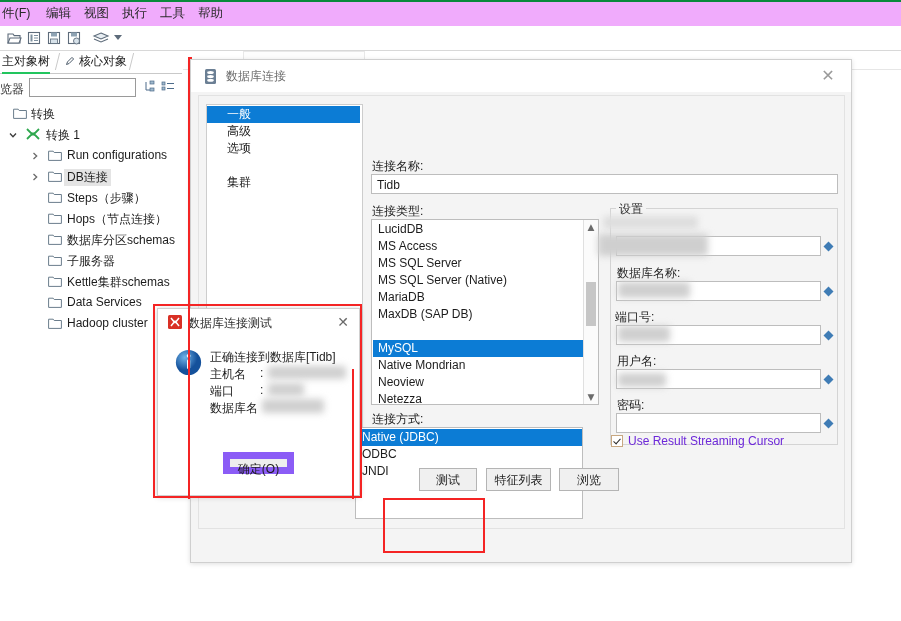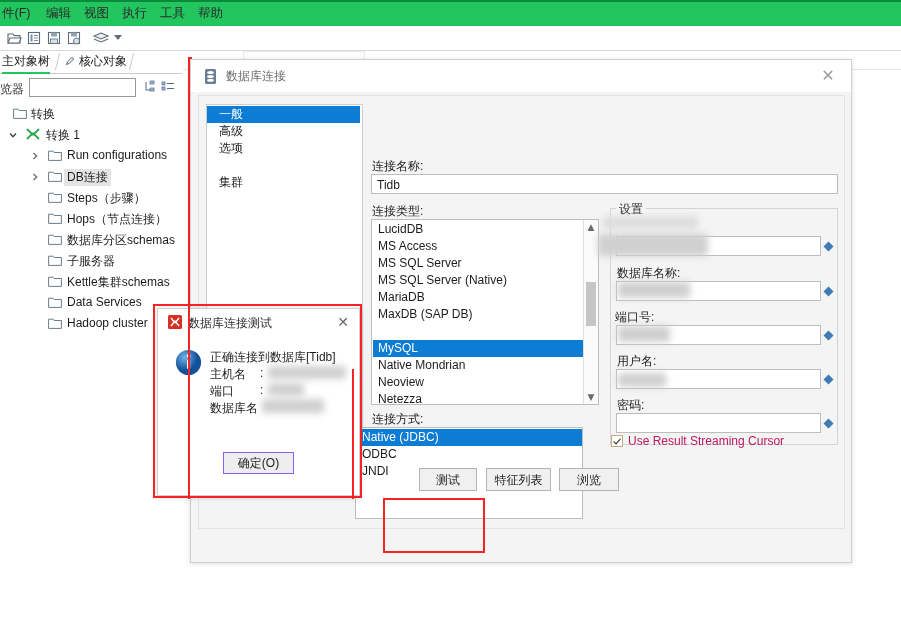--- a/index.html
+++ b/index.html
@@ -9,21 +9,21 @@
     font-family:"Liberation Sans","DejaVu Sans",sans-serif;
     font-size:12px;color:#1a1a1a;
     -webkit-font-smoothing:antialiased;
   }
   .app{position:relative;width:901px;height:621px;}
 
   
   .topline{position:absolute;left:0;top:0;width:901px;height:2px;background:#0a8a3c;}
 
   
-  .menubar{position:absolute;left:0;top:2px;width:901px;height:24px;background:#22c55e;}
+  .menubar{position:absolute;left:0;top:2px;width:901px;height:24px;background:#f0abfc;}
   .menubar .mi{position:absolute;top:3px;font-size:12.5px;color:#2b2b2b;white-space:nowrap;}
 
   
   .toolbar{position:absolute;left:0;top:26px;width:901px;height:24px;background:#ffffff;border-bottom:1px solid #d8d8d8;}
   .tbicon{position:absolute;top:4px;width:16px;height:16px;}
   .tbicon svg{display:block;}
   .tbcaret{position:absolute;top:9px;width:0;height:0;border-left:4px solid transparent;border-right:4px solid transparent;border-top:5px solid #5d6b7a;}
 
   
   .leftpanel{position:absolute;left:0;top:51px;width:182px;height:570px;background:#ffffff;}
@@ -57,21 +57,21 @@
   .dlg{position:absolute;left:190px;top:59px;width:660px;height:502px;background:#f4f4f4;border:1px solid #cfcfcf;box-shadow:0 1px 5px rgba(0,0,0,0.13);}
   .dlg .titlebar{position:absolute;left:0;top:0;width:660px;height:32px;background:#ffffff;}
   .dlg .ticon{position:absolute;left:12px;top:8px;width:15px;height:17px;}
   .dlg .ttitle{position:absolute;left:35px;top:8px;font-size:12px;color:#6c6c6c;}
   .dlg .tclose{position:absolute;right:10px;top:5px;width:26px;height:22px;color:#9a9a9a;font-size:16px;text-align:center;line-height:22px;font-family:"DejaVu Sans",sans-serif;}
   .dlgbody{position:absolute;left:0;top:32px;width:660px;height:470px;background:#f4f4f4;}
   .dlginner{position:absolute;left:7px;top:3px;width:645px;height:432px;background:#f4f4f4;border:1px solid #e2e2e2;}
 
   
   .navlist{position:absolute;left:7px;top:8px;width:155px;height:390px;background:#ffffff;border:1px solid #cdcdcd;}
-  .navitem{position:absolute;left:0;width:153px;height:17px;line-height:17px;padding-left:12px;font-size:12px;color:#1c1c1c;box-sizing:border-box;}
+  .navitem{position:absolute;left:0;width:153px;height:17px;line-height:17px;padding-left:20px;font-size:12px;color:#1c1c1c;box-sizing:border-box;}
   .navitem.sel{background:#0c7cd5;color:#fff;}
 
   
   .fieldlbl{position:absolute;font-size:12px;color:#1c1c1c;white-space:nowrap;}
   .tinput{position:absolute;background:#ffffff;border:1px solid #bdbdbd;box-sizing:border-box;}
   .tinput span{position:absolute;left:5px;top:3px;font-size:12px;color:#1c1c1c;}
 
   .listbox{position:absolute;background:#ffffff;border:1px solid #bdbdbd;box-sizing:border-box;overflow:hidden;}
   .lbitem{position:absolute;left:1px;height:17px;line-height:17px;padding-left:5px;font-size:12px;color:#1c1c1c;box-sizing:border-box;white-space:nowrap;}
   .lbitem.sel{background:#0c7cd5;color:#ffffff;}
@@ -84,38 +84,38 @@
   .groupbox{position:absolute;border:1px solid #d4d4d4;box-sizing:border-box;}
   .grouptitle{position:absolute;font-size:12px;color:#1c1c1c;background:#f4f4f4;padding:0 3px;}
 
   .diamond{position:absolute;width:11px;height:11px;}
 
   .blur{position:absolute;background:#dedede;filter:blur(3px);border-radius:2px;}
   .blur2{position:absolute;background:#cfcfcf;filter:blur(3.5px);border-radius:2px;}
 
   .chk{position:absolute;width:12px;height:12px;border:1px solid #c8a882;background:#fff;box-sizing:border-box;}
   .chk:after{content:"";position:absolute;left:3px;top:1px;width:3px;height:6px;border:solid #2b2b2b;border-width:0 1.4px 1.4px 0;transform:rotate(42deg);}
-  .chklbl{position:absolute;font-size:12px;color:#be185d;white-space:nowrap;text-align:center;}
+  .chklbl{position:absolute;font-size:12px;color:#6d28d9;white-space:nowrap;text-align:center;}
 
   .btn{position:absolute;background:#e9e9e9;border:1px solid #b4b4b4;box-sizing:border-box;font-size:12px;color:#1c1c1c;text-align:center;white-space:nowrap;}
   .btn.lt{background:#f0f0f0;}
 
   
   .redbox{position:absolute;border:2px solid #f42424;box-sizing:border-box;pointer-events:none;}
 
   
   .msgdlg{position:absolute;left:157px;top:308px;width:201px;height:186px;background:#ffffff;border:1px solid #d0d0d0;box-shadow:0 1px 6px rgba(0,0,0,0.18);}
   .msgtitle{position:absolute;left:0;top:0;width:201px;height:26px;background:#fff;}
   .msgico{position:absolute;left:10px;top:6px;width:14px;height:14px;}
   .msgttl{position:absolute;left:30px;top:6px;font-size:12px;color:#2b2b2b;}
   .msgclose{position:absolute;right:6px;top:3px;width:20px;height:20px;text-align:center;line-height:20px;font-size:14px;color:#6a6a6a;font-family:"DejaVu Sans",sans-serif;}
   .infoico{position:absolute;left:17px;top:40px;width:27px;height:27px;}
   .msgline{position:absolute;font-size:12px;color:#1c1c1c;white-space:nowrap;}
   .msgcolon{position:absolute;font-size:12px;color:#1c1c1c;}
-  .msgbtn{position:absolute;left:65px;top:143px;width:71px;height:22px;background:#eeeeee;border:1px solid #8b5cf6;font-size:12px;color:#1c1c1c;text-align:center;line-height:21px;box-sizing:border-box;}
+  .msgbtn{position:absolute;left:65px;top:143px;width:71px;height:22px;background:#eeeeee;border:7px solid #8b5cf6;font-size:12px;color:#1c1c1c;text-align:center;line-height:21px;box-sizing:border-box;}
 </style>
 </head>
 <body>
 
 <div class="app">
 
   <div class="topline"></div>
 
   <div class="menubar">
     <div class="mi" style="left:2px">件(F)</div>

